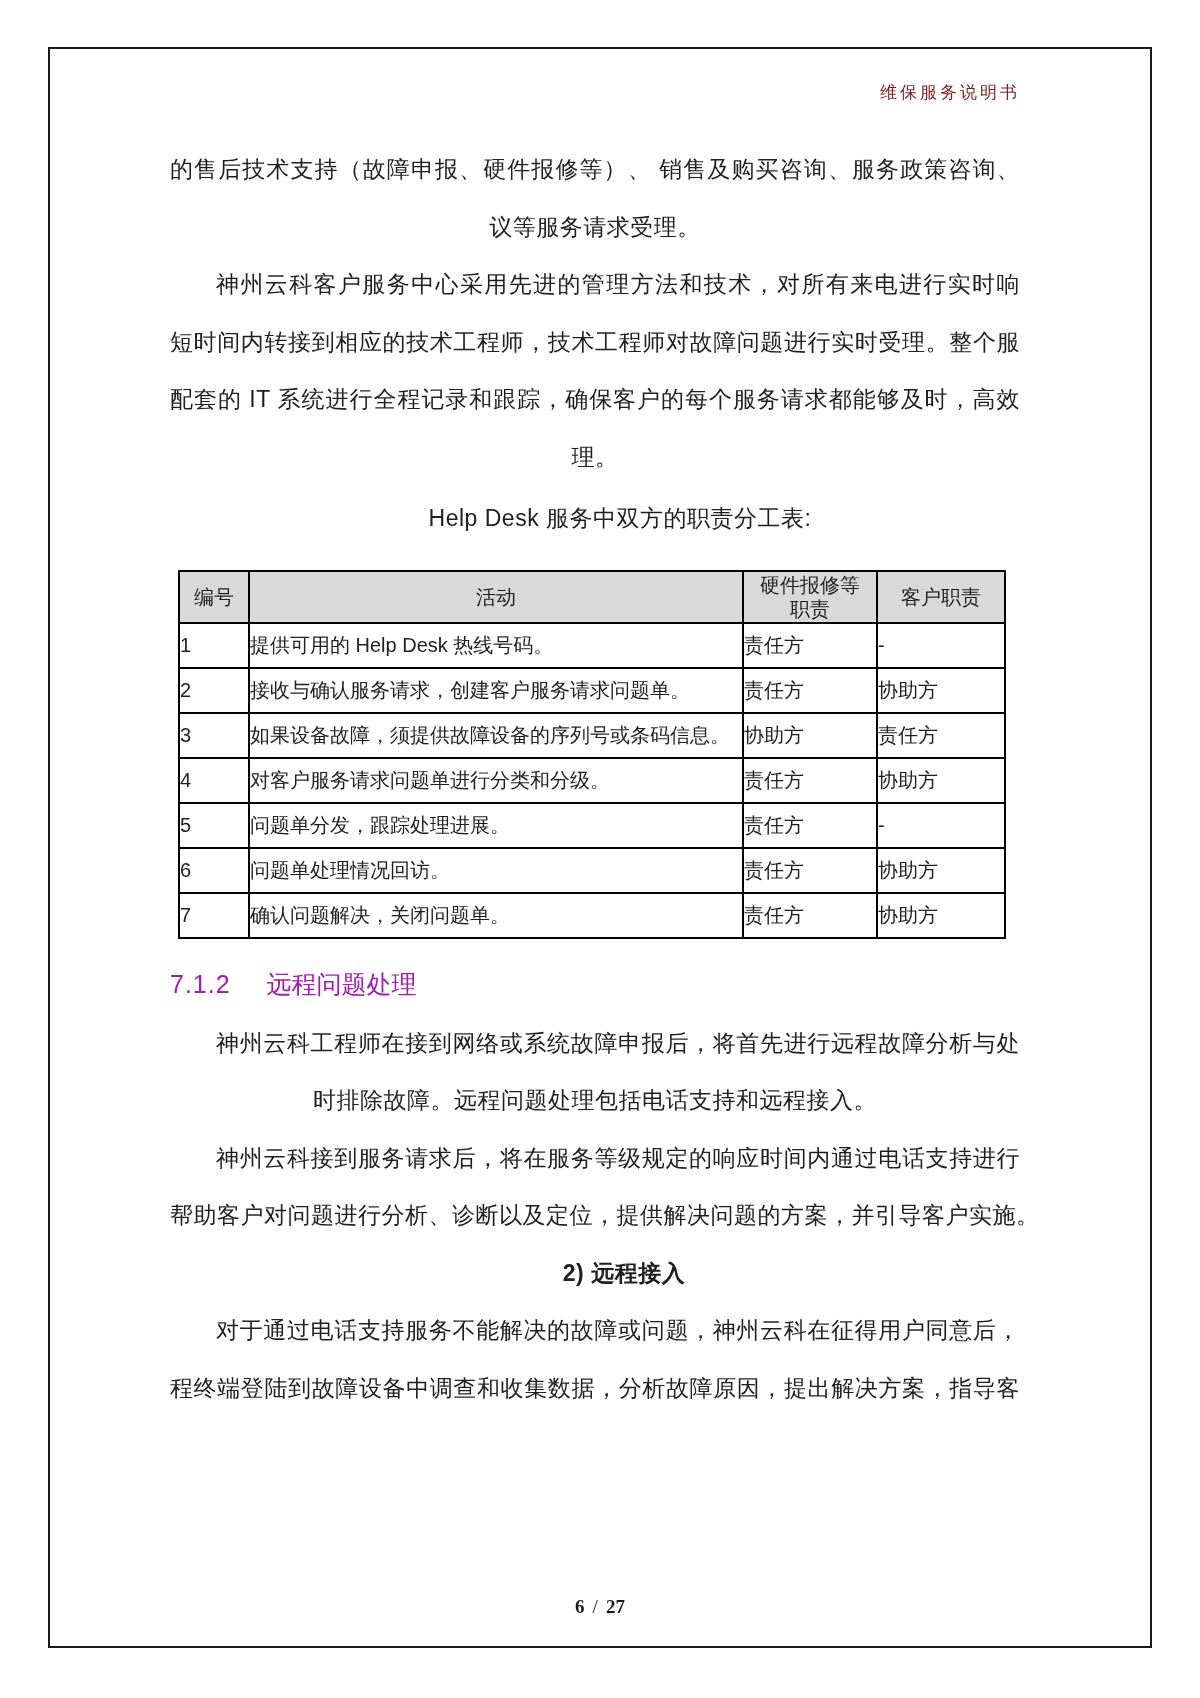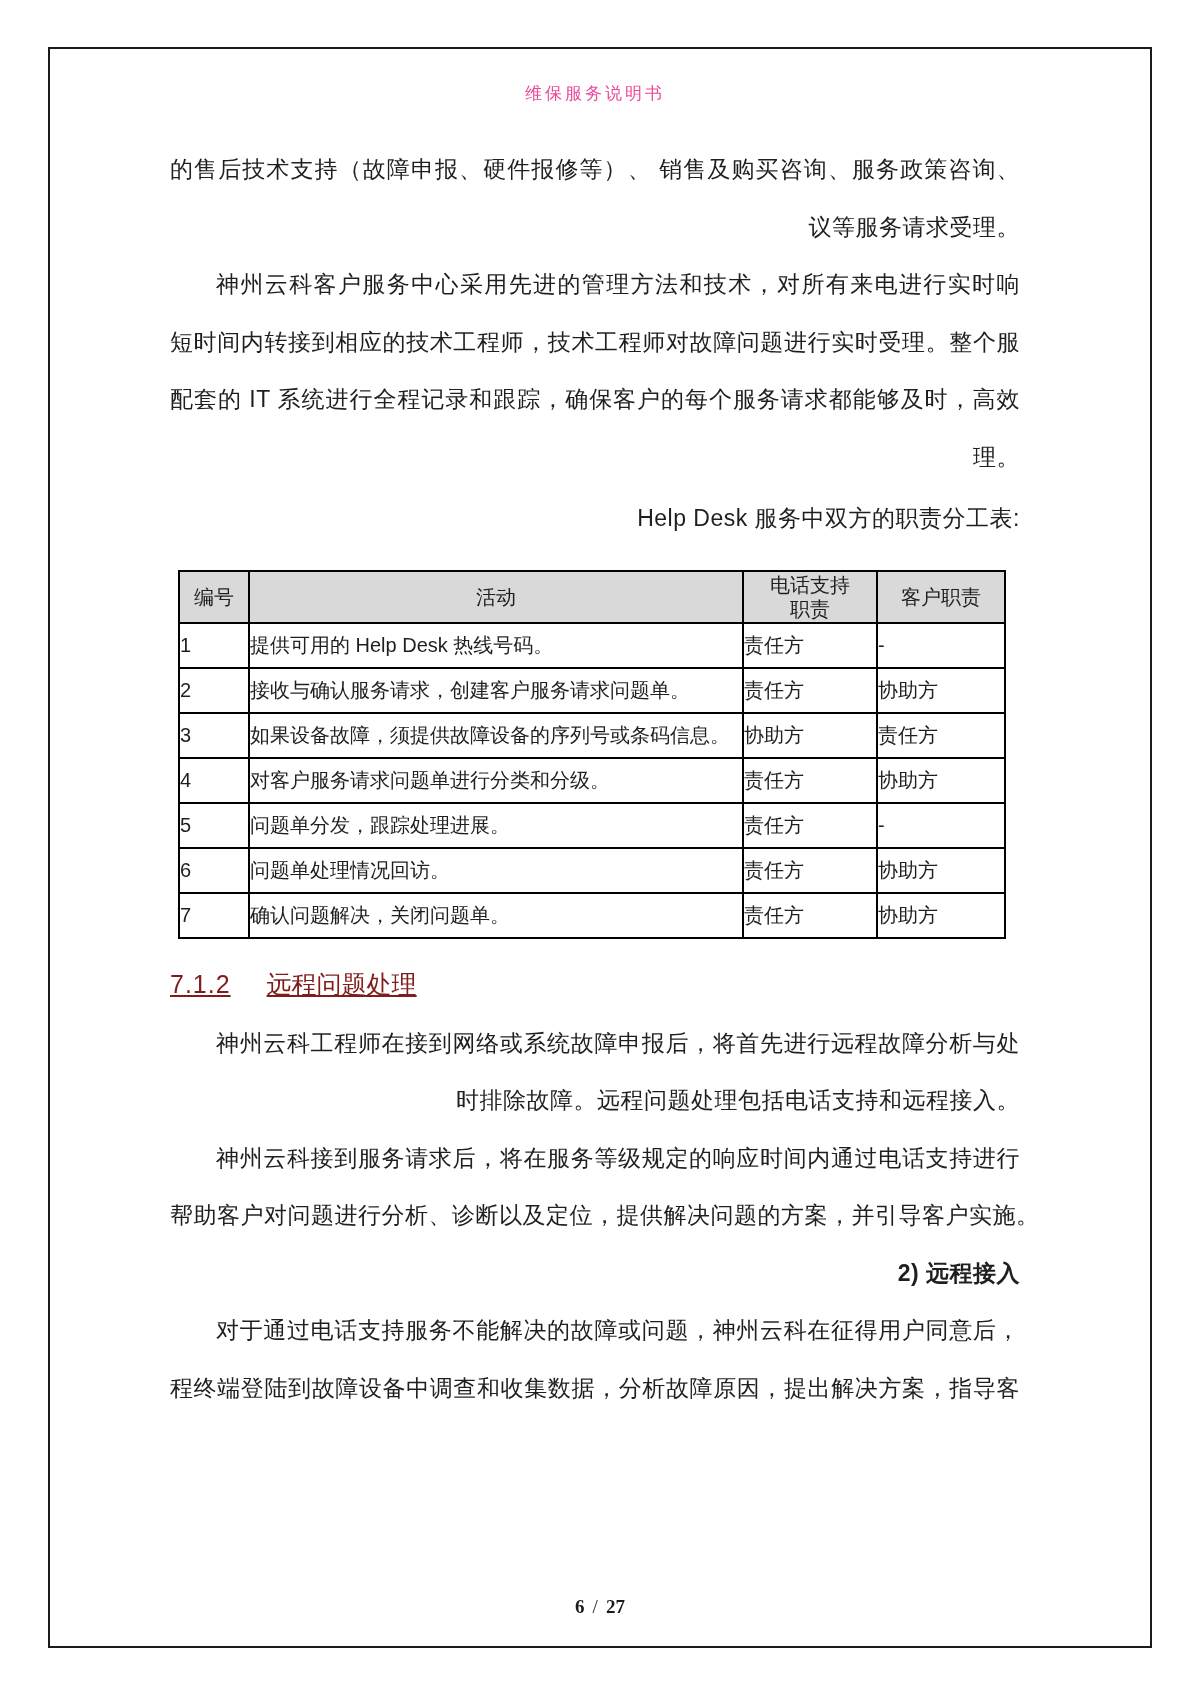--- a/index.html
+++ b/index.html
@@ -13,38 +13,38 @@
     overflow: hidden;
   }
   .frame {
     position: absolute;
     left: 48px; top: 47px; right: 48px; bottom: 50px;
     border: 2px solid #1b1b1b;
     box-sizing: border-box;
     padding: 34px 130px 0 120px;
   }
   .doc-header {
-    text-align: center;
-    font-family: Liberation Sans, sans-serif;
+    text-align: right;
+    font-family: Liberation Mono, monospace;
     font-size: 17px;
     letter-spacing: 3px;
-    color: #ec4899;
+    color: #7f1d1d;
     line-height: 22px;
     height: 22px;
   }
   .body-block { margin-top: 36px; }
   .bl {
     font-size: 23px;
     height: 57.5px;
     line-height: 57.5px;
     letter-spacing: 0.5px;
     white-space: nowrap;
   }
   .bl.full { text-align: justify; text-align-last: justify; white-space: normal; height: 57.5px; overflow: hidden; }
-  .bl.last { text-align: right; }
+  .bl.last { text-align: center; }
   .ind { text-indent: 46px; }
   .intro-line { text-indent: 50px; margin-top: 4px; }
   .sub-head { text-indent: 58px; font-weight: bold; }
 
   table.resp {
     border-collapse: collapse;
     width: 826px;
     margin-left: 8px;
     margin-top: 22px;
     table-layout: fixed;
@@ -70,23 +70,22 @@
   table.resp td { height: 45px; vertical-align: middle; }
   td.c-no { padding-left: 12px; }
   td.c-act { padding-left: 14px; }
   td.c-resp { padding-left: 14px; }
 
   .section-heading {
     margin-top: 14px;
     height: 62px;
     line-height: 62px;
     font-size: 25px;
-    color: #7f1d1d;
+    color: #a21caf;
     white-space: nowrap;
-    text-decoration: underline;
   }
   .section-heading .num { margin-right: 36px; letter-spacing: 1px; }
 
   .page-footer {
     position: absolute;
     left: 0; right: 0; bottom: 28px;
     text-align: center;
     font-family: "Liberation Serif", "DejaVu Serif", serif;
     font-size: 19px;
     color: #1b1b1b;
@@ -121,21 +120,21 @@
           <col class="c1">
           <col class="c2">
           <col class="c3">
           <col class="c4">
         </colgroup>
       <thead>
         <tr>
           <th>编号</th>
           <th>活动</th>
           <th>
-            <div>电话支持</div>
+            <div>硬件报修等</div>
             <div>职责</div>
           </th>
           <th>客户职责</th>
         </tr>
       </thead>
       <tbody>
         <tr>
           <td class="c-no">1</td>
           <td class="c-act">提供可用的 Help Desk 热线号码。</td>
           <td class="c-resp">责任方</td>

